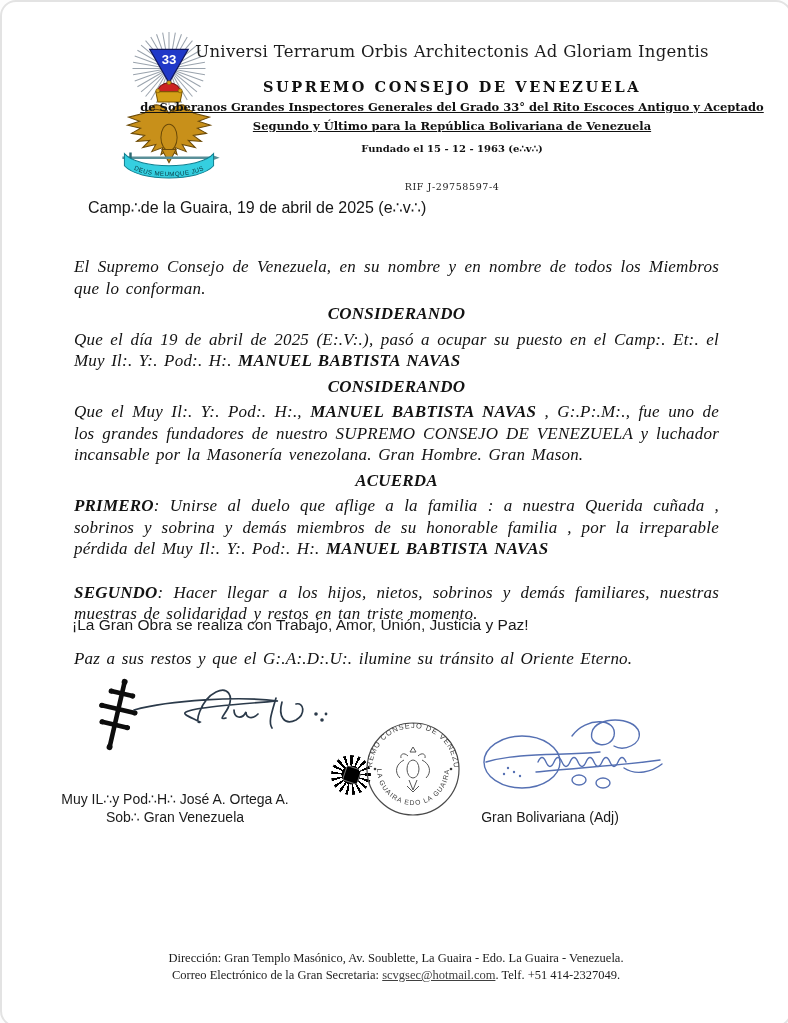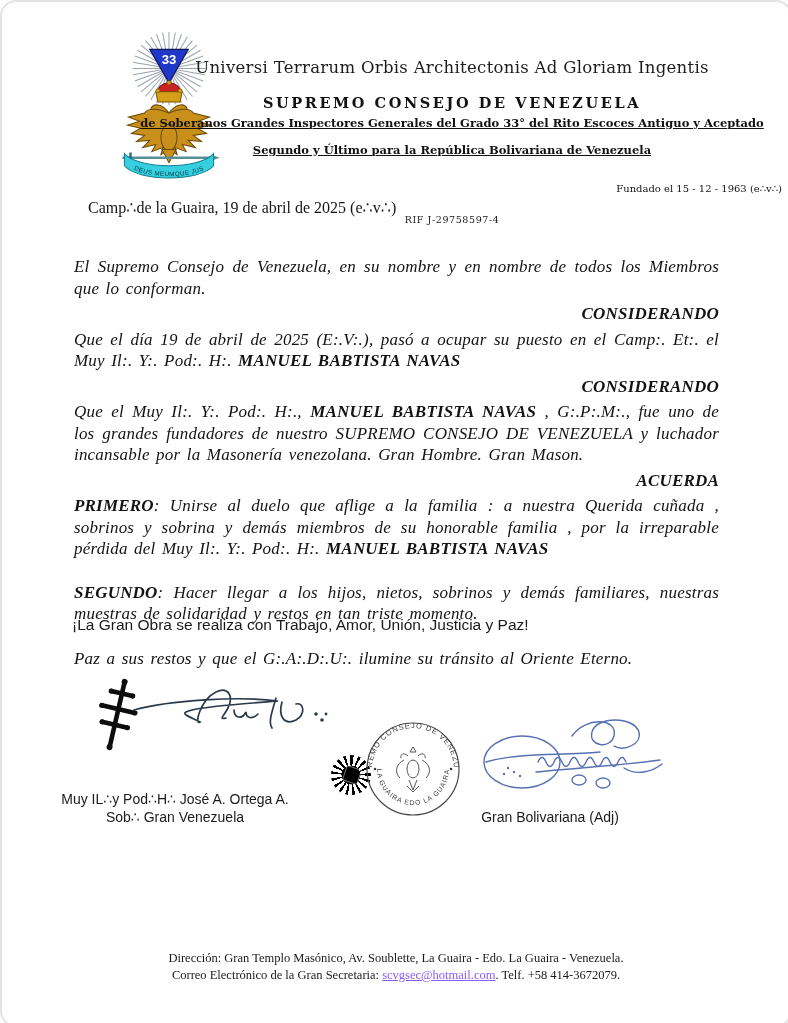--- a/index.html
+++ b/index.html
@@ -4,34 +4,34 @@
 <style>
   html,body{margin:0;padding:0;background:#fdfdfd;}
   .page{
     position:relative;width:788px;height:1023px;margin:0 auto;
     background:#ffffff;border:2px solid #e3e3e3;border-radius:16px;
     overflow:hidden;font-family:"Liberation Serif",serif;color:#111;
   }
   
   .emblem{position:absolute;left:106px;top:26px;width:122px;height:154px;}
   .header-block{position:absolute;left:120px;top:40px;width:660px;text-align:center;}
-  .motto-latin{font-family:"DejaVu Serif",serif;font-size:16.5px;color:#1c1c1c;letter-spacing:.3px;margin-top:16px;}
+  .motto-latin{font-family:"DejaVu Serif",serif;font-size:16.5px;color:#1c1c1c;letter-spacing:.3px;}
   .ordo{font-family:"DejaVu Serif",serif;font-size:11px;font-weight:700;margin-top:6px;letter-spacing:.4px;}
   .org-name{font-family:"DejaVu Serif",serif;font-size:14.5px;font-weight:600;letter-spacing:2.6px;margin-top:17px;}
   .org-sub{font-family:"DejaVu Serif",serif;font-size:11.5px;font-weight:700;margin-top:5px;line-height:15px;text-decoration:underline;}
-  .founded{font-family:"DejaVu Serif",serif;font-size:10px;font-weight:400;margin-top:25px;text-align:right;}
-  .rif{font-family:"DejaVu Serif",serif;font-size:9.5px;margin-top:20px;color:#222;letter-spacing:.6px;}
-  
-  .dateline{position:absolute;left:86px;top:196px;font-family:Liberation Serif, serif;font-size:16px;color:#161616;}
+  .founded{font-family:"DejaVu Serif",serif;font-size:10px;font-weight:700;margin-top:9px;}
+  .rif{font-family:"DejaVu Serif",serif;font-size:9.5px;margin-top:27px;color:#222;letter-spacing:.6px;}
+  
+  .dateline{position:absolute;left:86px;top:196px;font-family:Liberation Sans, sans-serif;font-size:16px;color:#161616;}
   
   .body-block{position:absolute;left:68px;top:250px;width:653px;
     font-family:"Liberation Serif",serif;font-style:italic;font-size:17px;
     line-height:21.5px;color:#131313;}
   .body-block p{margin:4px;text-align:justify;word-spacing:2px;letter-spacing:.2px;}
-  .body-block .ctr{text-align:right;font-weight:700;word-spacing:1px;}
+  .body-block .ctr{text-align:center;font-weight:700;word-spacing:1px;}
   .body-block b{font-weight:700;}
   .gap-md{height:14px;}
   .gap-lg{height:15px;}
   .motto-line{position:absolute;left:70px;top:614px;font-family:"Liberation Sans",sans-serif;
     font-size:15.5px;font-style:normal;color:#1a1a1a;}
   
   .cross{position:absolute;left:84px;top:674px;width:62px;height:78px;}
   .sig-black{position:absolute;left:128px;top:672px;width:212px;height:74px;}
   .starburst{position:absolute;left:329px;top:753px;width:40px;height:40px;border-radius:50%;
     background:
@@ -41,21 +41,21 @@
     border:1px solid #cfcfcf;transform:rotate(18deg);border-radius:2px;opacity:.55;}
   .seal{position:absolute;left:362px;top:718px;width:98px;height:98px;}
   .sig-blue{position:absolute;left:474px;top:708px;width:200px;height:88px;}
   .sig-name{position:absolute;font-family:"Liberation Sans",sans-serif;font-size:14px;
     line-height:18px;text-align:center;color:#1b1b1b;}
   .sig-name.left{left:58px;top:788px;width:230px;}
   .sig-name.right{left:432px;top:806px;width:232px;}
   
   .footer{position:absolute;left:0;top:948px;width:788px;text-align:center;
     font-family:"Liberation Serif",serif;font-size:12.5px;line-height:17px;color:#1a1a1a;}
-  .footer a{color:#8b5cf6;text-decoration:underline;}
+  .footer a{color:#404040;text-decoration:underline;}
 </style>
 </head>
 <body>
 
 <div class="page">
 
   <svg class="emblem" viewBox="0 0 120 152">
     <g stroke="#9aa3ad" stroke-width="1">
       <line x1="60" y1="40" x2="60" y2="4"></line>
         <line x1="60" y1="40" x2="60" y2="4" transform="rotate(10 60 40)"></line>
@@ -125,21 +125,21 @@
       <text font-size="6.2" fill="#083b44" font-family="Liberation Sans, sans-serif" letter-spacing=".4">
         <textPath href="#ribbonArc" startOffset="50%" text-anchor="middle">DEUS MEUMQUE JUS</textPath>
       </text>
     </g>
   </svg>
 
   <div class="header-block">
     <div class="motto-latin">Universi Terrarum Orbis Architectonis Ad Gloriam Ingentis</div>
     <div class="org-name">SUPREMO CONSEJO DE VENEZUELA</div>
     <div class="org-sub">de Soberanos Grandes Inspectores Generales del Grado 33° del Rito Escoces Antiguo y Aceptado</div>
-    <div class="org-sub" style="margin-top:12px;">Segundo y Último para la República Bolivariana de Venezuela</div>
+    <div class="org-sub" style="margin-top:4px;">Segundo y Último para la República Bolivariana de Venezuela</div>
     <div class="founded">Fundado el 15 - 12 - 1963 (e∴v∴)</div>
     <div class="rif">RIF  J-29758597-4</div>
   </div>
 
   <div class="dateline">Camp∴de la Guaira, 19 de abril de 2025 (e∴v∴)</div>
 
   <div class="body-block">
     <p>El Supremo Consejo de Venezuela, en su nombre y en nombre de todos los Miembros que lo conforman.</p>
     <p class="ctr">CONSIDERANDO</p>
     <p><span>Que el día 19 de abril de 2025 (E:.V:.), pasó a ocupar su puesto en el Camp:. Et:. el Muy Il:. Y:. Pod:. H:. </span><b>MANUEL BABTISTA NAVAS</b></p>
@@ -236,16 +236,16 @@
   <div class="sig-name left">
     <div>Muy IL∴y Pod∴H∴ José A. Ortega A.</div>
     <div>Sob∴ Gran Venezuela</div>
   </div>
   <div class="sig-name right">
     <div>Gran Bolivariana (Adj)</div>
   </div>
 
   <div class="footer">
     <div>Dirección: Gran Templo Masónico, Av. Soublette, La Guaira - Edo. La Guaira - Venezuela.</div>
-    <div><span>Correo Electrónico de la Gran Secretaria: </span><a href="#">scvgsec@hotmail.com</a><span>. Telf. +58 414-3672079.</span></div>
+    <div><span>Correo Electrónico de la Gran Secretaria: </span><a href="#">scvgsec@hotmail.com</a><span>. Telf. +51 414-2327049.</span></div>
   </div>
 
 </div>
 
 </body></html>

